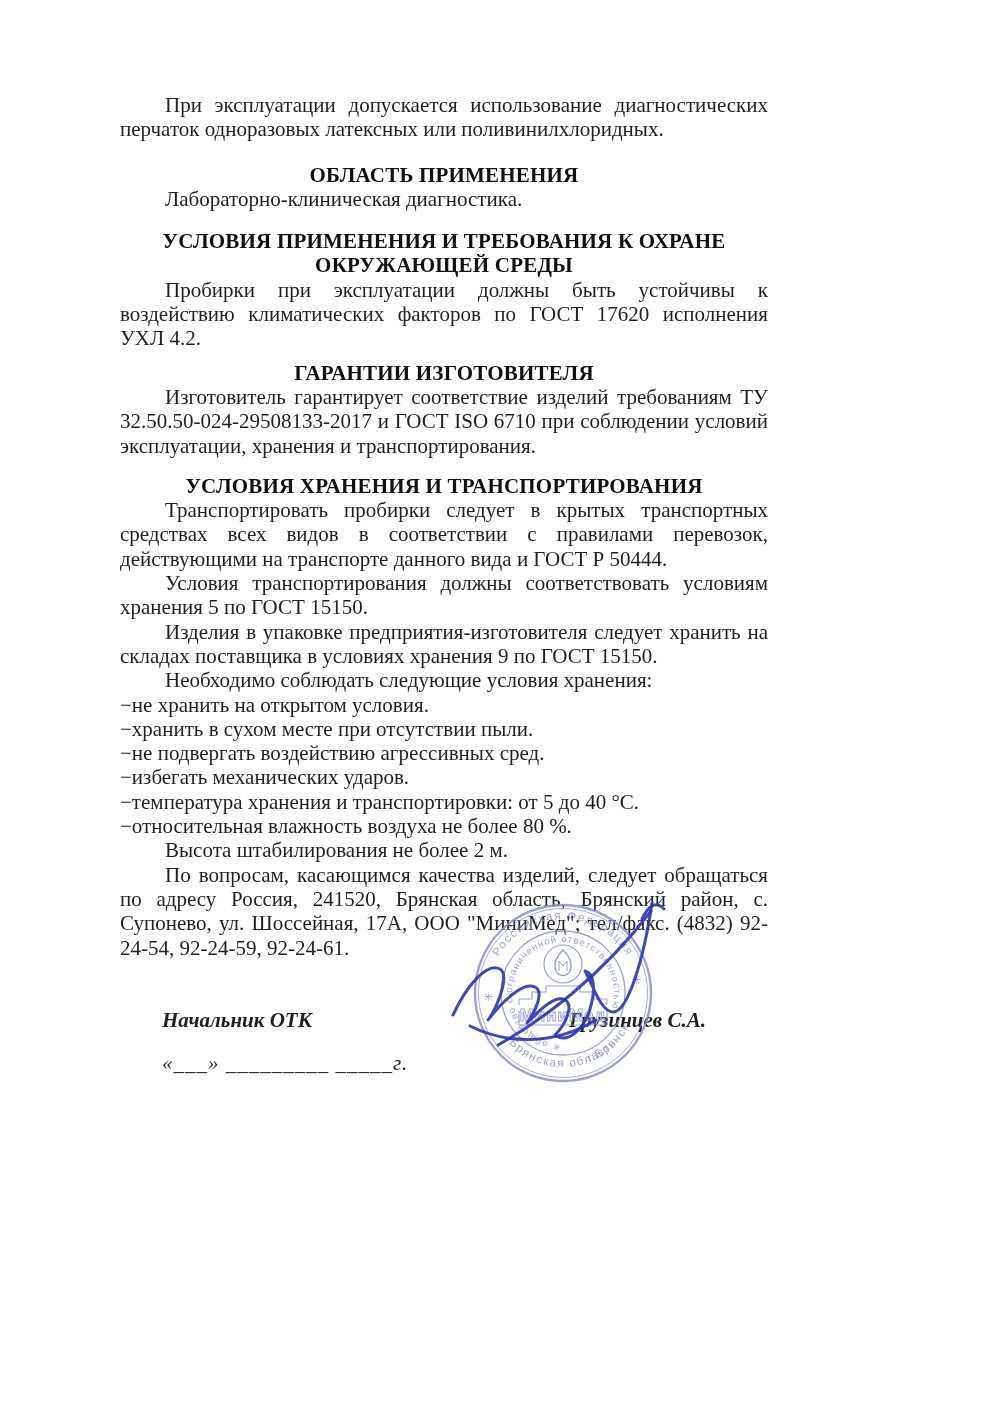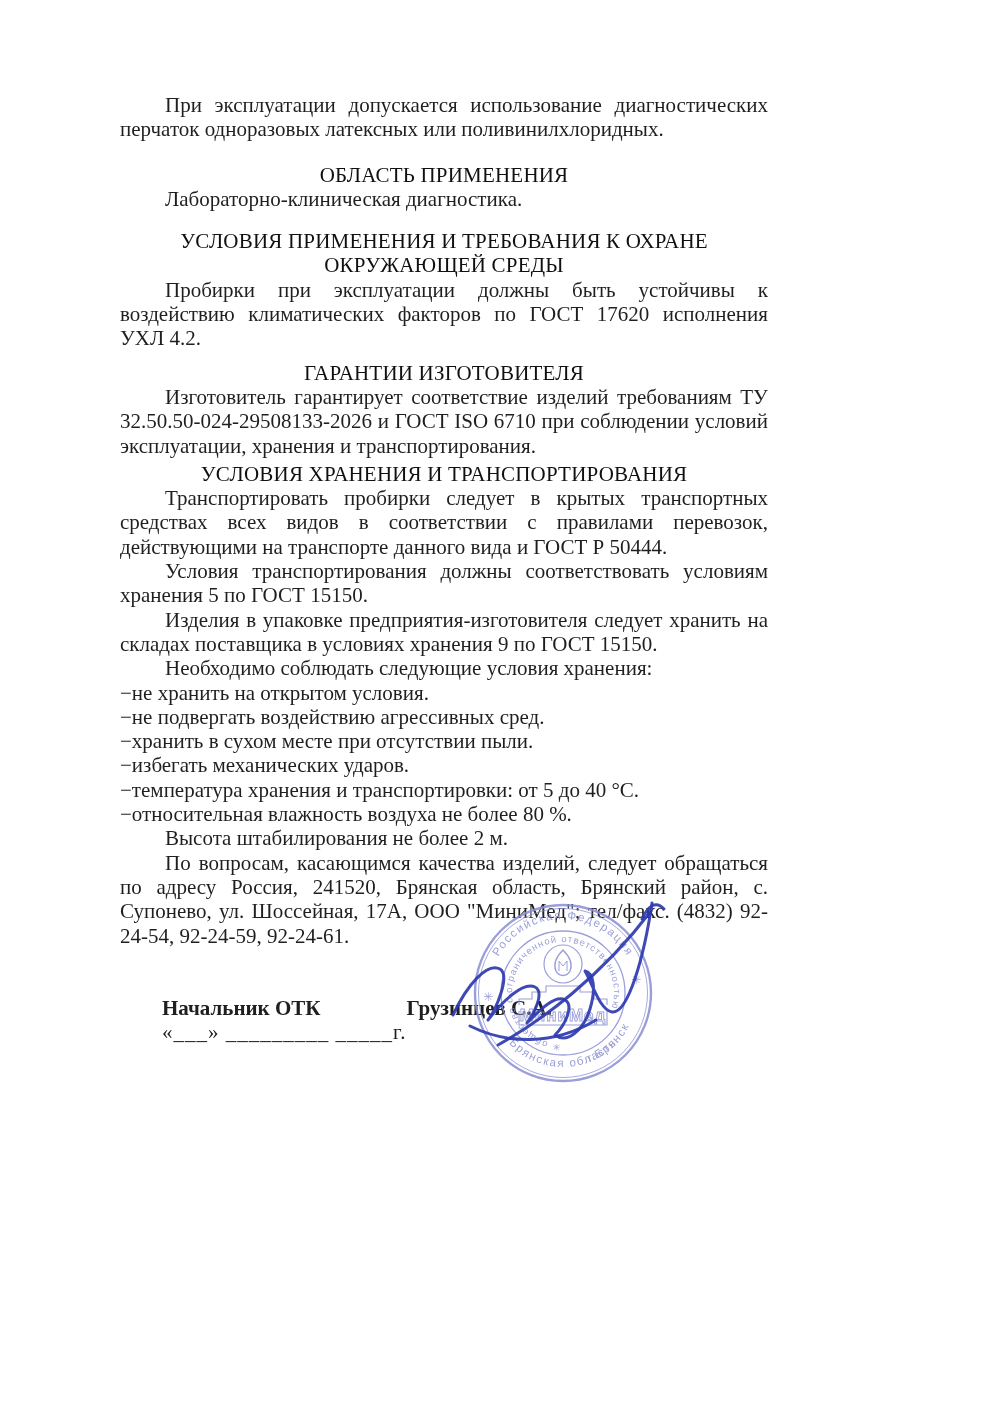--- a/index.html
+++ b/index.html
@@ -12,34 +12,34 @@
     position:relative;box-sizing:border-box;
     width:820px;height:1414px;
     padding:93px 52px 4px 120px;
     font-size:21px;line-height:24.3px;
   }
   p{margin:0;text-align:justify;text-align-last:left;}
   p.indent{text-indent:45px;}
   p.list-item{text-indent:0;}
   h2{
     margin:0;font-size:21px;line-height:24.3px;
-    text-align:center;font-weight:normal;color:#101010;
+    text-align:center;font-weight:bold;color:#101010;
     letter-spacing:0.2px;
   }
   .gap-a{margin-top:21px;}
   .gap-b{margin-top:18px;}
   .gap-c{margin-top:10px;text-align:center;}
-  .gap-d{margin-top:4px;}
+  .gap-d{margin-top:16px;}
   .signature-row{
     margin-top:48px;display:flex;align-items:flex-start;
-    padding-right:62px;
+    justify-content:space-between;padding-right:62px;font-style:italic;
   }
   .sig-left{padding-left:42px;}
   .sig-title{font-weight:bold;white-space:nowrap;}
-  .sig-date{margin-top:0;letter-spacing:1px;white-space:nowrap;}
+  .sig-date{margin-top:19px;letter-spacing:1px;white-space:nowrap;}
   .sig-name{font-weight:bold;white-space:nowrap;}
   .stamp-wrap{
     position:absolute;left:443px;top:873px;width:240px;height:240px;
     pointer-events:none;
   }
   .stamp-group{opacity:0.85;}
   .stamp-ring{fill:none;stroke:var(--stamp-ink,#8a8ed2);}
   .stamp-text{
     fill:var(--stamp-ink,#8a8ed2);
     font-family:"Liberation Sans","DejaVu Sans",sans-serif;
@@ -65,31 +65,31 @@
 
   <p class="indent">При эксплуатации допускается использование диагностических перчаток одноразовых латексных или поливинилхлоридных.</p>
 
   <h2 class="gap-a">ОБЛАСТЬ ПРИМЕНЕНИЯ</h2>
   <p class="indent">Лабораторно-клиническая диагностика.</p>
 
   <h2 class="gap-b">УСЛОВИЯ ПРИМЕНЕНИЯ И ТРЕБОВАНИЯ К ОХРАНЕ ОКРУЖАЮЩЕЙ СРЕДЫ</h2>
   <p class="indent">Пробирки при эксплуатации должны быть устойчивы к воздействию климатических факторов по ГОСТ 17620 исполнения УХЛ 4.2.</p>
 
   <h2 class="gap-c">ГАРАНТИИ ИЗГОТОВИТЕЛЯ</h2>
-  <p class="indent">Изготовитель гарантирует соответствие изделий требованиям ТУ 32.50.50-024-29508133-2026 и ГОСТ ISO 6710 при соблюдении условий эксплуатации, хранения и транспортирования.</p>
+  <p class="indent">Изготовитель гарантирует соответствие изделий требованиям ТУ 32.50.50-024-29508133-2017 и ГОСТ ISO 6710 при соблюдении условий эксплуатации, хранения и транспортирования.</p>
 
   <h2 class="gap-d">УСЛОВИЯ ХРАНЕНИЯ И ТРАНСПОРТИРОВАНИЯ</h2>
   <p class="indent">Транспортировать пробирки следует в крытых транспортных средствах всех видов в соответствии с правилами перевозок, действующими на транспорте данного вида и ГОСТ Р 50444.</p>
   <p class="indent">Условия транспортирования должны соответствовать условиям хранения 5 по ГОСТ 15150.</p>
   <p class="indent">Изделия в упаковке предприятия-изготовителя следует хранить на складах поставщика в условиях хранения 9 по ГОСТ 15150.</p>
   <p class="indent">Необходимо соблюдать следующие условия хранения:</p>
 
   <p class="list-item">−не хранить на открытом условия.</p>
+  <p class="list-item">−хранить в сухом месте при отсутствии пыли.</p>
   <p class="list-item">−не подвергать воздействию агрессивных сред.</p>
-  <p class="list-item">−хранить в сухом месте при отсутствии пыли.</p>
   <p class="list-item">−избегать механических ударов.</p>
   <p class="list-item">−температура хранения и транспортировки: от 5 до 40 °С.</p>
   <p class="list-item">−относительная влажность воздуха не более 80 %.</p>
 
   <p class="indent">Высота штабилирования не более 2 м.</p>
   <p class="indent">По вопросам, касающимся качества изделий, следует обращаться по адресу Россия, 241520, Брянская область, Брянский район, с. Супонево, ул. Шоссейная, 17А, ООО "МиниМед"; тел/факс. (4832) 92-24-54, 92-24-59, 92-24-61.</p>
 
   <div class="signature-row">
     <div class="sig-left">
       <div class="sig-title">Начальник ОТК</div>

